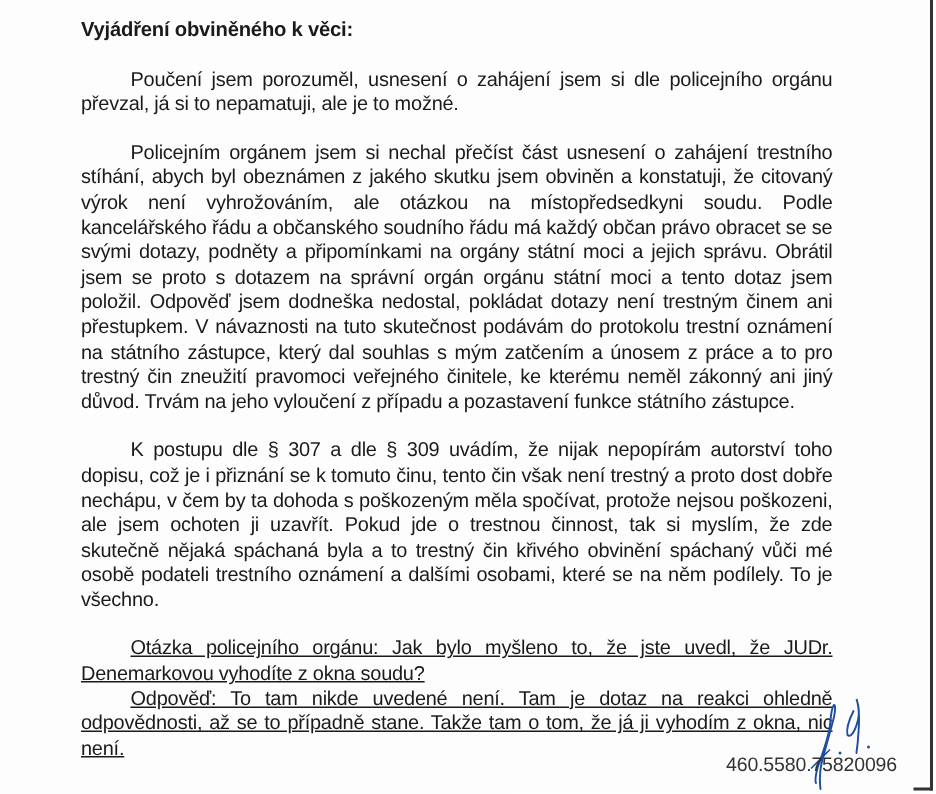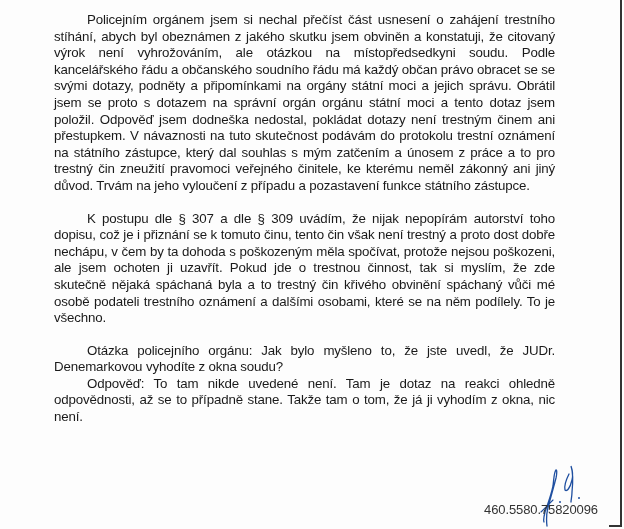--- a/index.html
+++ b/index.html
@@ -47,20 +47,21 @@
       font-size: 13.5px;
       margin: 0 0 16px 0;
     }
     .para {
       margin: 0 0 16px 0;
       text-align: justify;
       text-indent: 33px;
     }
     .para.tight {
       margin-bottom: 0;
+      text-decoration: underline;
     }
     .qa-block {
       margin: 0 0 16px 0;
     }
     .signature {
       position: absolute;
       left: 527px;
       top: 462px;
       width: 60px;
       height: 66px;
@@ -72,21 +73,23 @@
       font-size: 13px;
       color: #333333;
       letter-spacing: -0.1px;
     }
   </style>
 </head>
 <body>
 
 <div class="page">
   <div class="content">
+    <div class="heading">Vyjádření obviněného k věci:</div>
 
+    <p class="para">Poučení jsem porozuměl, usnesení o zahájení jsem si dle policejního orgánu převzal, já si to nepamatuji, ale je to možné.</p>
     <p class="para">Policejním orgánem jsem si nechal přečíst část usnesení o zahájení trestního stíhání, abych byl obeznámen z jakého skutku jsem obviněn a konstatuji, že citovaný výrok není vyhrožováním, ale otázkou na místopředsedkyni soudu. Podle kancelářského řádu a občanského soudního řádu má každý občan právo obracet se se svými dotazy, podněty a připomínkami na orgány státní moci a jejich správu. Obrátil jsem se proto s dotazem na správní orgán orgánu státní moci a tento dotaz jsem položil. Odpověď jsem dodneška nedostal, pokládat dotazy není trestným činem ani přestupkem. V návaznosti na tuto skutečnost podávám do protokolu trestní oznámení na státního zástupce, který dal souhlas s mým zatčením a únosem z práce a to pro trestný čin zneužití pravomoci veřejného činitele, ke kterému neměl zákonný ani jiný důvod. Trvám na jeho vyloučení z případu a pozastavení funkce státního zástupce.</p>
     <p class="para">K postupu dle § 307 a dle § 309 uvádím, že nijak nepopírám autorství toho dopisu, což je i přiznání se k tomuto činu, tento čin však není trestný a proto dost dobře nechápu, v čem by ta dohoda s poškozeným měla spočívat, protože nejsou poškozeni, ale jsem ochoten ji uzavřít. Pokud jde o trestnou činnost, tak si myslím, že zde skutečně nějaká spáchaná byla a to trestný čin křivého obvinění spáchaný vůči mé osobě podateli trestního oznámení a dalšími osobami, které se na něm podílely. To je všechno.</p>
 
     <div class="qa-block">
       <p class="para tight">Otázka policejního orgánu: Jak bylo myšleno to, že jste uvedl, že JUDr. Denemarkovou vyhodíte z okna soudu?</p>
       <p class="para tight">Odpověď: To tam nikde uvedené není. Tam je dotaz na reakci ohledně odpovědnosti, až se to případně stane. Takže tam o tom, že já ji vyhodím z okna, nic není.</p>
     </div>
 
   </div>
 

